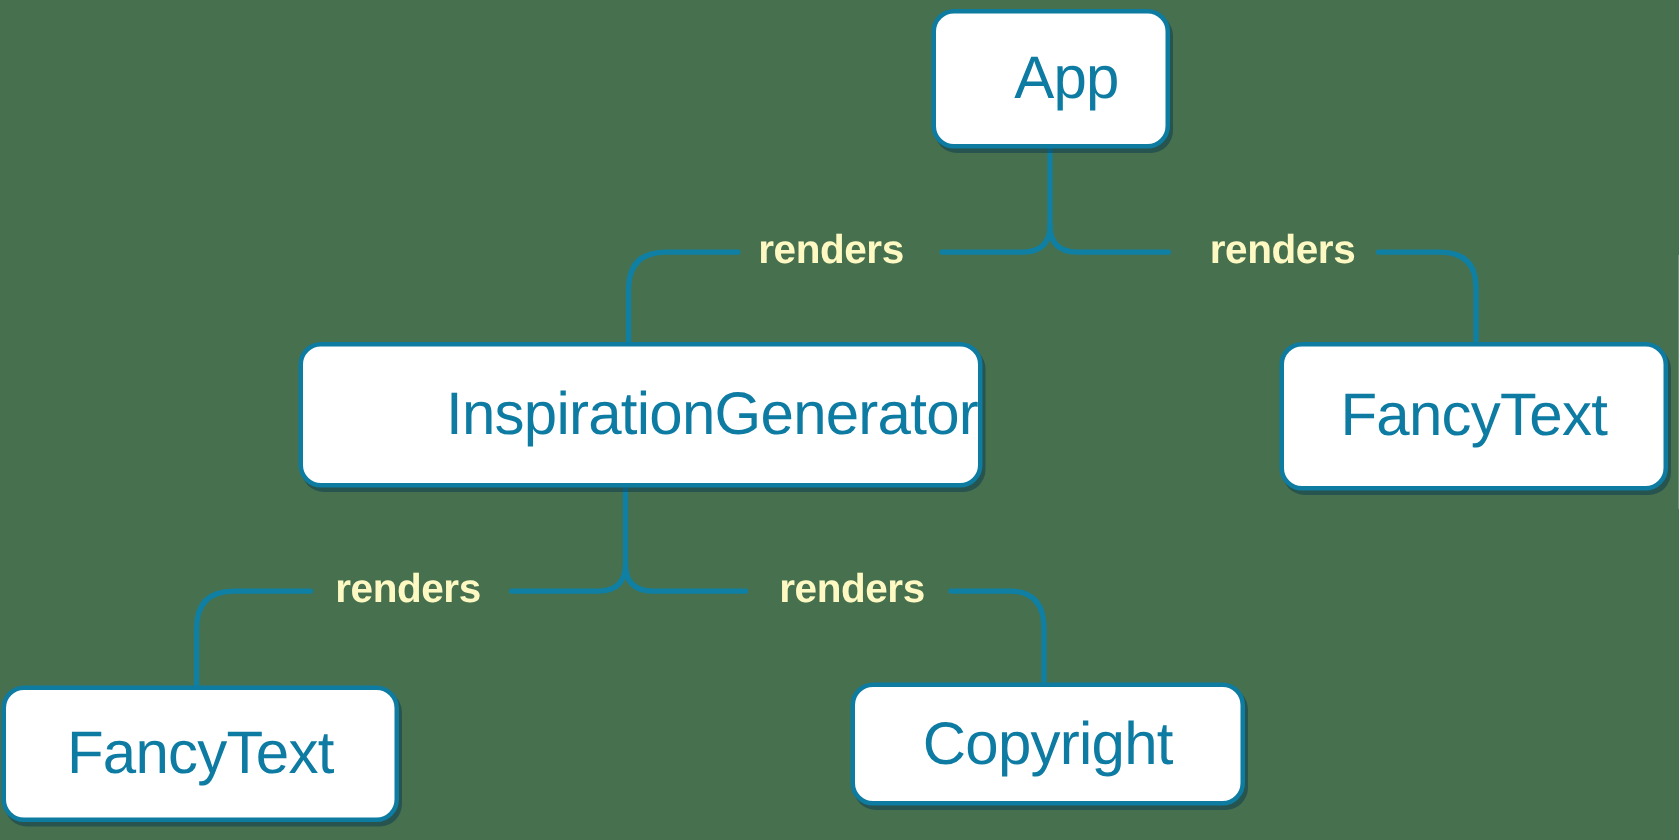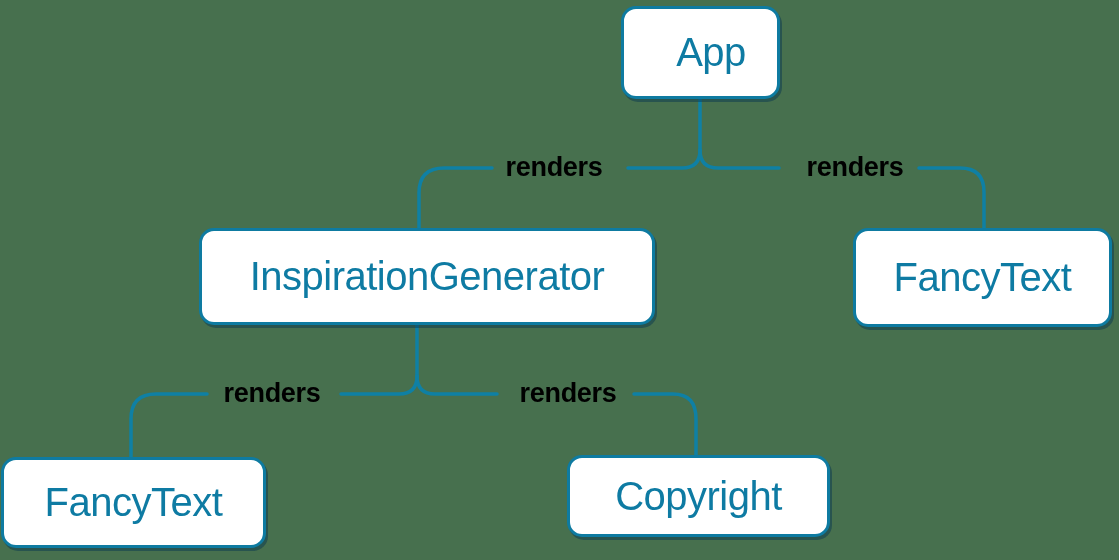--- a/index.html
+++ b/index.html
@@ -32,28 +32,28 @@
     align-items: center;
     justify-content: center;
     color: #0e7ba3;
     font-size: 40px;
     font-weight: 500;
     letter-spacing: -0.5px;
     box-shadow: 2px 3px 0 rgba(9, 56, 79, 0.5);
     white-space: nowrap;
   }
   .node-app                   { left: 621px; top: 6px;   width: 159px; height: 93px; padding-left: 21px; }
-  .node-inspiration-generator { left: 199px; top: 228px; width: 456px; height: 97px; }
+  .node-inspiration-generator { left: 199px; top: 228px; width: 456px; height: 97px; justify-content: flex-end; }
   .node-fancy-text-top        { left: 853px; top: 228px; width: 259px; height: 99px; }
   .node-fancy-text-bottom     { left: 1px;   top: 457px; width: 265px; height: 91px; }
   .node-copyright             { left: 567px; top: 455px; width: 263px; height: 82px; }
   .edge-label {
     position: absolute;
     transform: translate(-50%, -50%);
-    color: #000000;
+    color: #fef9c3;
     font-size: 27px;
     font-weight: 600;
     letter-spacing: -0.3px;
     white-space: nowrap;
   }
   .edge-label-1 { left: 554px; top: 167px; }
   .edge-label-2 { left: 855px; top: 167px; }
   .edge-label-3 { left: 272px; top: 393px; }
   .edge-label-4 { left: 568px; top: 393px; }
 </style>

